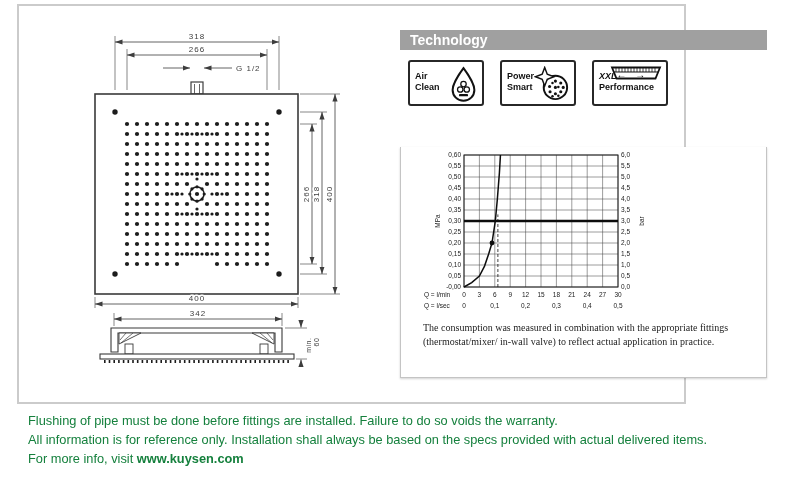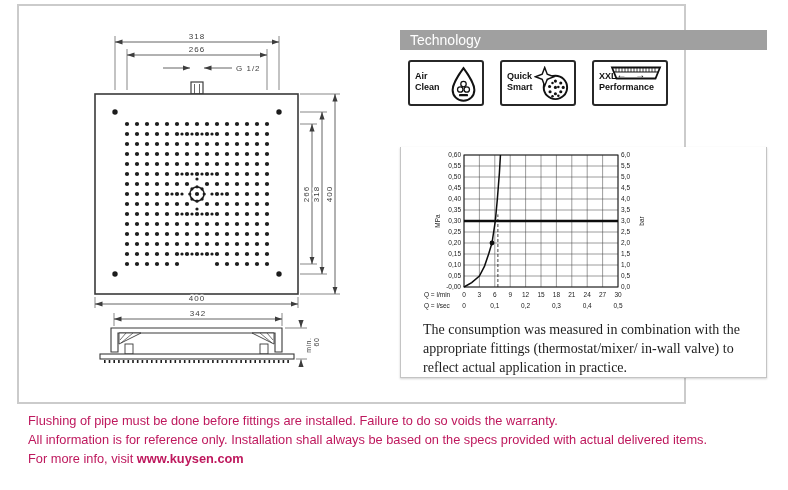--- a/index.html
+++ b/index.html
@@ -8,40 +8,40 @@
   .frame{position:absolute;left:17px;top:4px;width:669px;height:400px;
          box-sizing:border-box;border:2px solid #cbcbcb;background:#fff;}
   .tech-drawing{position:absolute;left:10px;top:8px;}
   .dim{stroke:#3d3d3d;stroke-width:.8;fill:none;}
   .ext{stroke:#555;stroke-width:.7;fill:none;}
   .dimtxt{font-family:"Liberation Sans",sans-serif;font-size:8px;fill:#3d3d3d;
           letter-spacing:1px;text-anchor:middle;paint-order:stroke;stroke:#fff;stroke-width:3px;}
   .section{position:absolute;left:381px;width:367px;}
   .tech-section{top:24px;}
   .flow-section{top:127px;}
-  .panel-header{height:20px;background:#a0a0a0;color:#fff;font-weight:normal;
+  .panel-header{height:20px;background:#a0a0a0;color:#fff;font-weight:bold;
                 font-size:14px;line-height:20px;padding-left:10px;box-sizing:border-box;}
   .tiles{display:flex;gap:16px;margin-top:10px;padding-left:8px;}
   .tile{position:relative;width:76px;height:46px;box-sizing:border-box;
         border:2px solid #272727;border-radius:3px;background:#fff;}
   .tile-label{position:absolute;left:5px;bottom:12px;font-size:9px;font-weight:bold;
               color:#111;line-height:1.15;}
-  .tile-label .row{display:flex;align-items:center;}
+  .tile-label .row{display:flex;align-items:center;font-style:italic;}
   .tile-label span{display:block;}
   .xxl-arrows{font-size:10px;font-weight:bold;letter-spacing:3px;position:relative;top:-1px;}
   .drop-icon{position:absolute;right:4px;top:4px;}
   .qc-icon{position:absolute;right:3px;top:4px;}
   .xxl-icon{position:absolute;right:4px;top:4px;}
   .flow-body{box-sizing:border-box;height:231px;background:#fff;border:1px solid #c4c4c4;
              border-top:none;box-shadow:0 1px 2px rgba(0,0,0,.18);}
   #flow-chart{display:block;margin:14px 0 0 22px;}
   #flow-chart text{font-family:"Liberation Sans",sans-serif;}
   .caption{margin:4px 0 0 22px;width:330px;font-family:"Liberation Serif",serif;
-           font-size:14px;line-height:1.35;color:#1d1d1d;}
-  .footer{position:absolute;left:28px;top:411px;color:#be185d;}
+           font-size:10px;line-height:1.35;color:#1d1d1d;}
+  .footer{position:absolute;left:28px;top:411px;color:#15803d;}
   .footer p{margin:0;font-size:12.8px;line-height:19px;}
 </style>
 </head>
 <body>
 
 <div class="page">
   <div class="frame">
 
     <svg class="tech-drawing" width="335" height="360" viewBox="0 0 335 360">
       <defs>
@@ -408,21 +408,21 @@
               <circle cx="16" cy="21" r="1.6"></circle>
                 <circle cx="22" cy="22" r="1.6"></circle>
               <circle cx="25" cy="21.5" r="1.3"></circle>
                 <circle cx="19" cy="17.5" r="1.3"></circle>
               <circle cx="25" cy="30.5" r="1.3"></circle>
                 <circle cx="19" cy="31" r="1.3"></circle>
             </g>
             <path d="M11 1.5 L13.6 8.4 L20.5 11 L13.6 13.6 L11 20.5 L8.4 13.6 L1.5 11 L8.4 8.4 Z" fill="#fff" stroke="#111" stroke-width="1.5"></path>
           </svg>
           <div class="tile-label">
-            <span>Quick</span>
+            <span>Power</span>
             <span>Smart</span>
           </div>
         </div>
 
         <div class="tile">
           <svg class="xxl-icon" width="52" height="14" viewBox="0 0 52 14">
             <path d="M2 1.5 L50 1.5 L45.5 12.5 L6.5 12.5 Z" fill="none" stroke="#111" stroke-width="1.8"></path>
             <line x1="4" y1="6" x2="48" y2="6" stroke="#111" stroke-width="1"></line>
             <g stroke="#111" stroke-width="0.8">
               <line x1="6" y1="2" x2="6" y2="6"></line>

